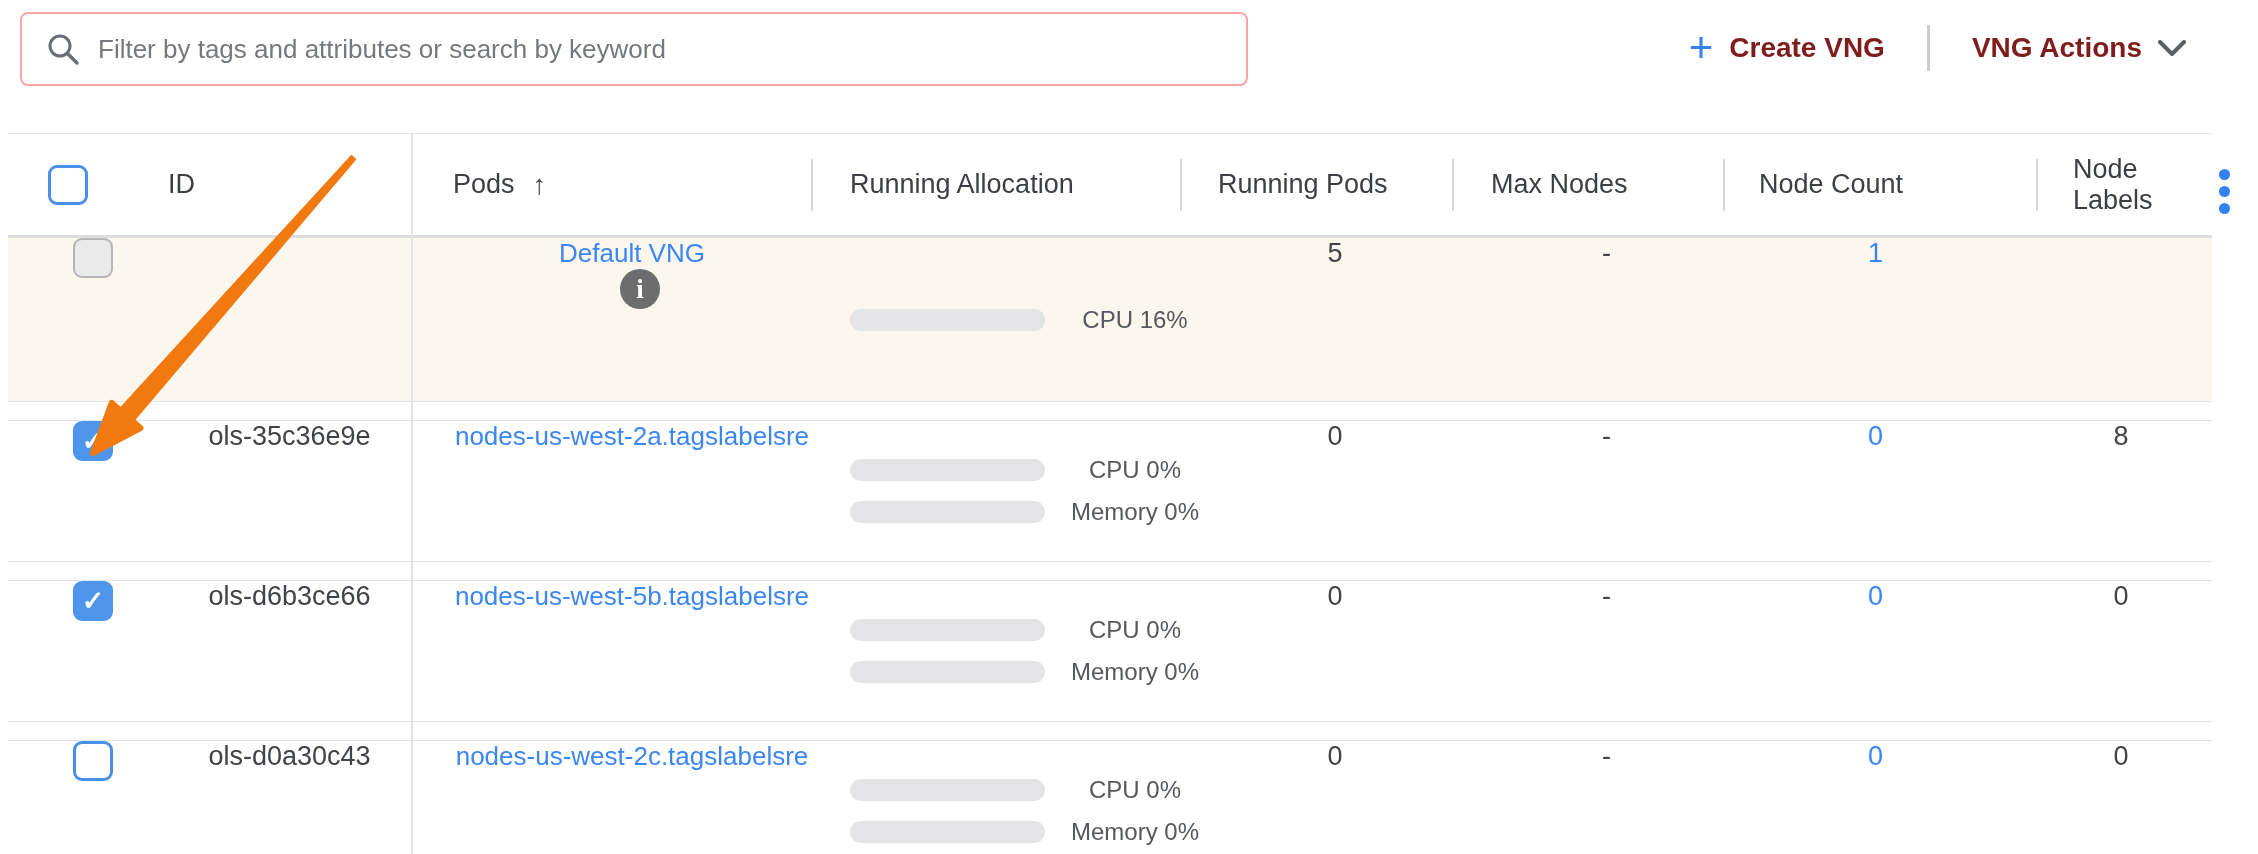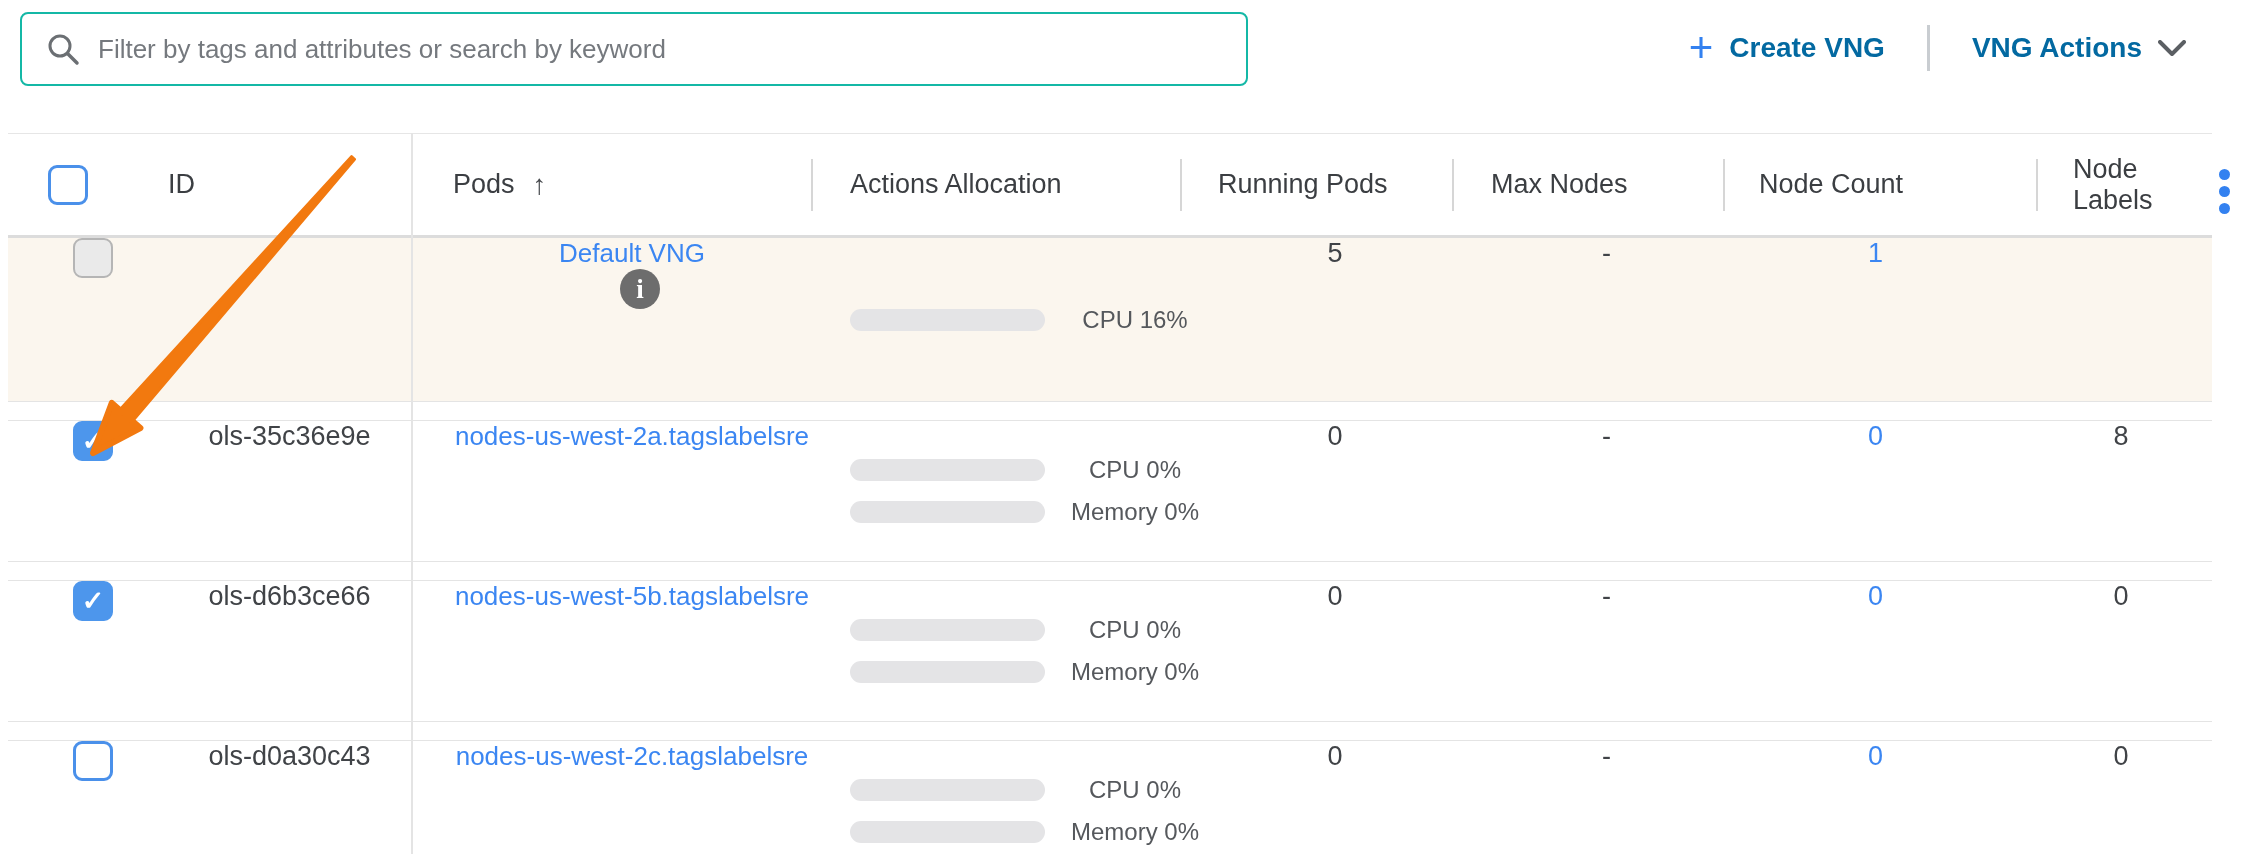--- a/index.html
+++ b/index.html
@@ -6,38 +6,38 @@
   html,body { width:2258px; height:854px; }
   body {
     font-family:"Liberation Sans", sans-serif;
     background:#ffffff; color:#404347;
     position:relative; overflow:hidden;
   }
 
   
   .searchbox {
     position:absolute; left:20px; top:12px; width:1228px; height:74px;
-    border:2px solid #14b8a6; border-radius:8px; background:#fff;
+    border:2px solid #fca5a5; border-radius:8px; background:#fff;
     display:flex; align-items:center;
   }
   .searchbox svg { margin-left:24px; flex:0 0 auto; }
   .searchbox input {
     flex:1; border:none; outline:none; background:transparent;
     font-family:"Liberation Sans", sans-serif;
     font-size:26px; color:#3d4043; padding-left:18px;
   }
   .searchbox input::placeholder { color:#75797e; opacity:1; }
 
   .actions {
     position:absolute; top:22px; right:72px; height:52px;
     display:flex; align-items:center;
   }
   .btn { display:flex; align-items:center; cursor:pointer; background:none; border:none; }
   .plus-glyph { font-size:42px; font-weight:400; color:#3381f0; line-height:1; margin-right:16px; }
-  .btn-label { font-size:28px; font-weight:bold; color:#0369a1; font-family:"Liberation Sans", sans-serif;text-align:center; }
+  .btn-label { font-size:28px; font-weight:bold; color:#7f1d1d; font-family:"Liberation Sans", sans-serif;text-align:center; }
   .btn-sep { width:3px; height:46px; background:#c9cdd1; margin:0 42px; }
   .chev { margin-left:16px; }
 
   
   .table-area { position:absolute; left:0; top:133px; width:2258px; height:721px; }
 
   .grid-row {
     margin-left:8px; width:2204px;
     display:grid;
     grid-template-columns:130px 273px 400px 369px 272px 271px 269px 220px;
@@ -152,21 +152,21 @@
 
   <div class="grid-row thead">
     <div class="th cell-checkbox">
       <span class="cb" data-state="unchecked"></span>
     </div>
     <div class="th th-id">ID</div>
     <div class="th th-name">
       <span>Pods</span>
       <span class="sort-arrow">↑</span>
     </div>
-    <div class="th th-ra tick">Actions Allocation</div>
+    <div class="th th-ra tick">Running Allocation</div>
     <div class="th th-pods tick">Running Pods</div>
     <div class="th th-max tick">Max Nodes</div>
     <div class="th th-count tick">Node Count</div>
     <div class="th th-labels tick">Node Labels</div>
   </div>
 
   <div class="kebab">
       <i></i>
       <i></i>
       <i></i>

